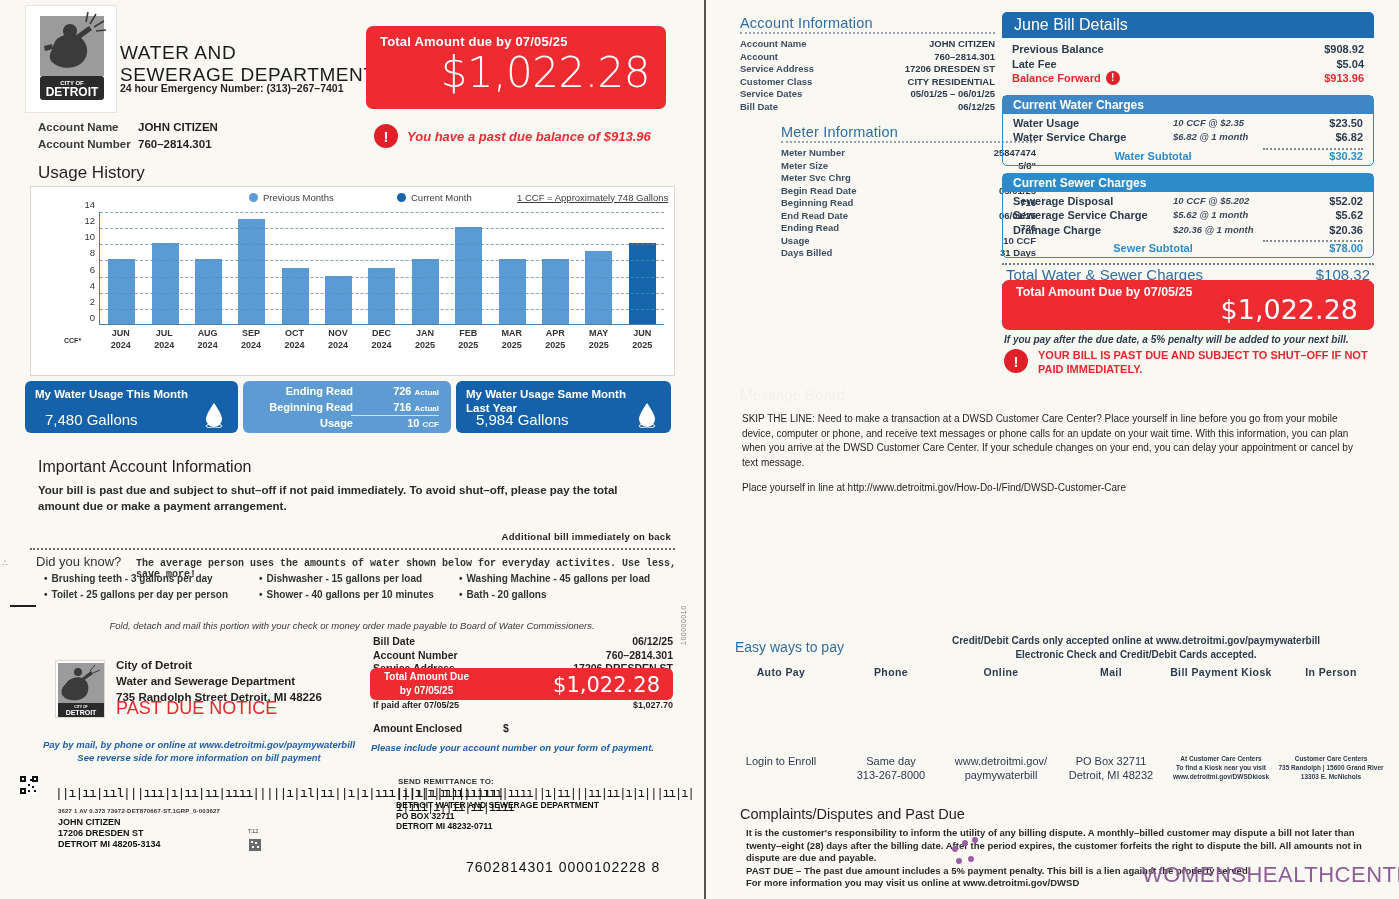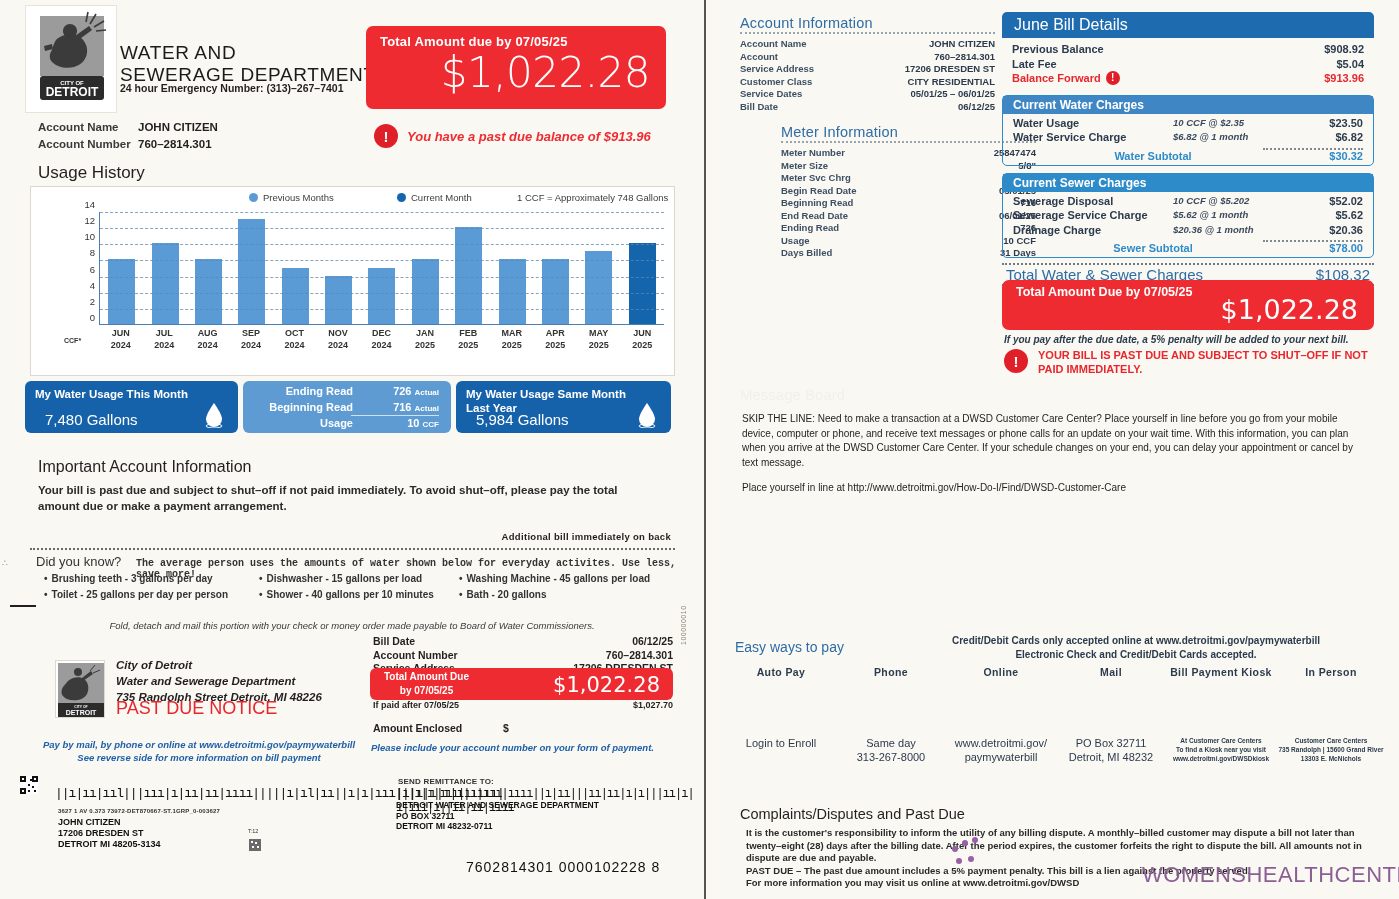--- a/index.html
+++ b/index.html
@@ -57,21 +57,21 @@
   .pastdue-note .txt { font-size:13px; font-style:italic; color:#ef2b32; font-weight:bold; }
 
   .usage-title { position:absolute; left:38px; top:163px; font-size:17px; color:#231f20; }
 
   .chart-wrap { position:absolute; left:30px; top:186px; width:645px; height:190px; background:#fff; border:1px solid #dcd8d0; }
   .legend { position:absolute; left:0; top:0; width:645px; height:20px; display:flex; align-items:center; font-size:9.5px; color:#3c3c3c; }
   .legend .li { display:flex; align-items:center; gap:5px; }
   .legend .dot { width:9px; height:9px; border-radius:50%; display:inline-block; }
   .legend .l1 { position:absolute; left:218px; }
   .legend .l2 { position:absolute; left:366px; }
-  .legend .l3 { position:absolute; left:486px; }
+  .legend .l3 { position:absolute; left:486px;text-decoration:underline; }
 
   .plot { position:absolute; left:68px; top:25px; width:565px; height:113px; border-left:1.5px solid #4a7fb5; border-bottom:1.5px solid #4a7fb5; }
   .gridline { position:absolute; left:0; width:100%; border-top:1px dashed #5f86ae; opacity:0.75; }
   .ylabels { position:absolute; left:36px; top:18px; width:28px; height:127px; font-size:9.5px; color:#333; text-align:right; }
   .ylabels span { position:absolute; right:0; }
   .ccf-note { position:absolute; left:33px; top:150px; font-size:7px; font-weight:bold; color:#333; }
   .bars { position:absolute; left:0; bottom:0; width:100%; height:113px; display:flex; align-items:flex-end; justify-content:space-around; }
   .bar-col { width:43px; display:flex; flex-direction:column; align-items:center; justify-content:flex-end; height:100%; }
   .bar { width:27px; }
   .xlabels { position:absolute; left:68px; top:140px; width:565px; display:flex; justify-content:space-around; }
@@ -101,21 +101,21 @@
   .dyk { position:absolute; left:36px; top:554px; font-size:13px; color:#333; }
   .dyk-sub { position:absolute; left:136px; top:558px; font-size:10px; font-weight:bold; color:#333;font-family:Liberation Mono, monospace; }
   .dyk-list { position:absolute; left:44px; top:573px; width:630px; font-size:10px; font-weight:bold; color:#333; }
   .dyk-list .row { display:flex; margin-bottom:5px; }
   .dyk-list .c1 { width:215px; } .dyk-list .c2 { width:200px; } .dyk-list .c3 { width:215px; }
   .bullet { color:#333; margin-right:4px; }
 
   .fold-note { position:absolute; left:0; top:620px; width:704px; text-align:center; font-size:9.5px; font-style:italic; color:#3a3a3a; }
 
   .stub-logo { position:absolute; left:55px; top:660px; width:50px; height:58px; background:#fff; border:1px solid #ddd9d1; }
-  .stub-addr { position:absolute; left:116px; top:657px; font-size:11.5px; font-weight:bold; line-height:16px; color:#231f20;font-style:italic; }
+  .stub-addr { position:absolute; left:116px; top:657px; font-size:11.5px; font-weight:bold; line-height:16px; color:#231f20; }
   .past-due-notice { position:absolute; left:116px; top:698px; font-size:18px; color:#e8262d; }
   .paybymail { position:absolute; left:24px; top:738px; width:350px; text-align:center; font-size:9.5px; font-style:italic; font-weight:bold; color:#1e5fa8; line-height:13px; }
 
   .stub-right { position:absolute; left:373px; top:635px; width:300px; }
   .sr-row { display:flex; justify-content:space-between; font-size:10.5px; font-weight:bold; color:#231f20; line-height:13.5px; }
   .stub-red { position:absolute; left:370px; top:668px; width:303px; height:32px; background:#ef2b32; border-radius:6px; color:#fff; }
   .stub-red .c1 { position:absolute; left:14px; top:2px; font-size:10px; font-weight:bold; line-height:14px; }
   .stub-red .amt { position:absolute; right:13px; top:5px; font-size:21px; font-family:"DejaVu Sans", sans-serif; }
   .sr-after { position:absolute; left:373px; top:700px; width:300px; display:flex; justify-content:space-between; font-size:9px; font-weight:bold; }
   .sr-enclosed { position:absolute; left:373px; top:722px; width:300px; display:flex; font-size:10.5px; font-weight:bold; }
@@ -177,21 +177,21 @@
 
   .mb-title { position:absolute; left:34px; top:386px; font-size:15px; color:#f2f0ea; }
   .mb-body { position:absolute; left:36px; top:412px; width:615px; font-size:10px; line-height:14.5px; color:#1f1f1f; }
   .mb-link { position:absolute; left:36px; top:482px; width:615px; font-size:10px; color:#1f1f1f; }
 
   .pay-title { position:absolute; left:29px; top:639px; font-size:14px; color:#2e6da4; }
   .pay-top { position:absolute; left:195px; top:634px; width:470px; text-align:center; font-size:10px; font-weight:bold; color:#2b3b4d; line-height:13.5px; }
   .pay-cols { position:absolute; left:20px; top:666px; width:660px; display:flex; }
   .pay-col { flex:1; text-align:center; }
   .pay-col .hd { font-size:10.5px; font-weight:bold; color:#2b3b4d; letter-spacing:0.4px; }
-  .pay-col .bd { margin-top:58px; font-size:11px; color:#2b3b4d; line-height:14px; }
+  .pay-col .bd { margin-top:76px; font-size:11px; color:#2b3b4d; line-height:14px; }
   .pay-col .bd.tiny { font-size:6.5px; line-height:9px; font-weight:bold; }
 
   .cd-title { position:absolute; left:34px; top:806px; font-size:14.5px; color:#231f20; }
   .cd-body { position:absolute; left:40px; top:827px; width:625px; font-size:9.5px; font-weight:bold; line-height:12.5px; color:#2a2a2a; }
 
   .watermark { position:absolute; left:1142px; top:862px; display:flex; align-items:center; gap:4px; }
   .wm-text { font-size:22px; color:#8c5f94; letter-spacing:0.5px; font-family:"Liberation Sans", sans-serif; }
   .wm-dots { position:absolute; left:-190px; top:-16px; }
   .wm-dots i { position:absolute; width:6px; height:6px; border-radius:50%; background:#9a5fa5; display:block; }
 </style>

